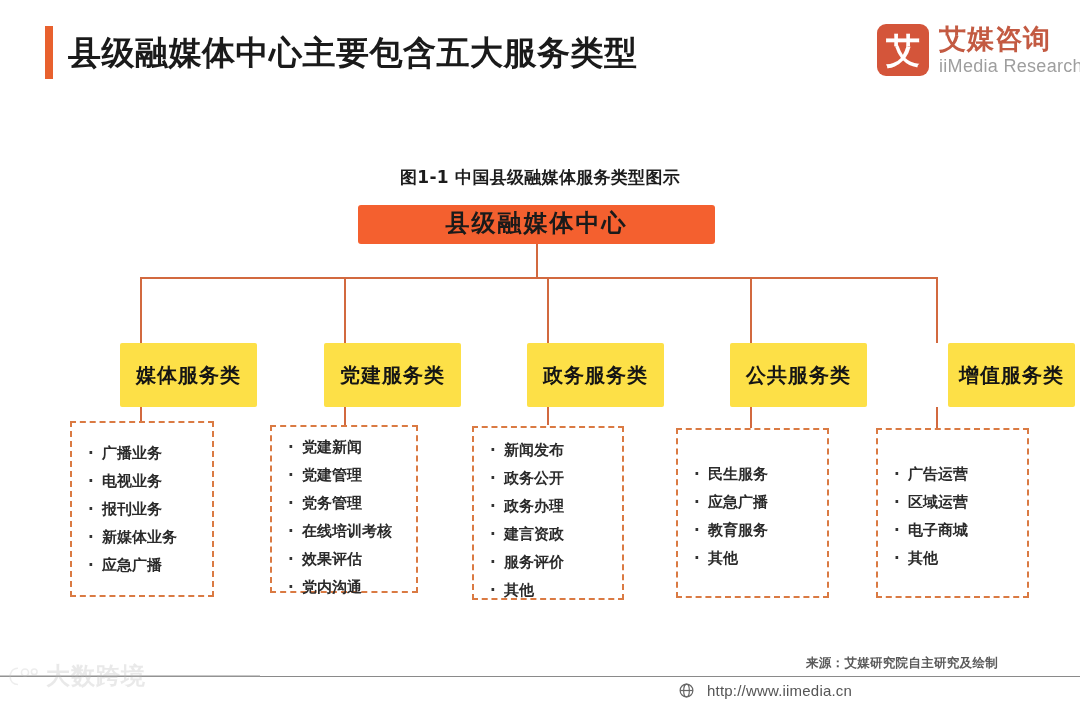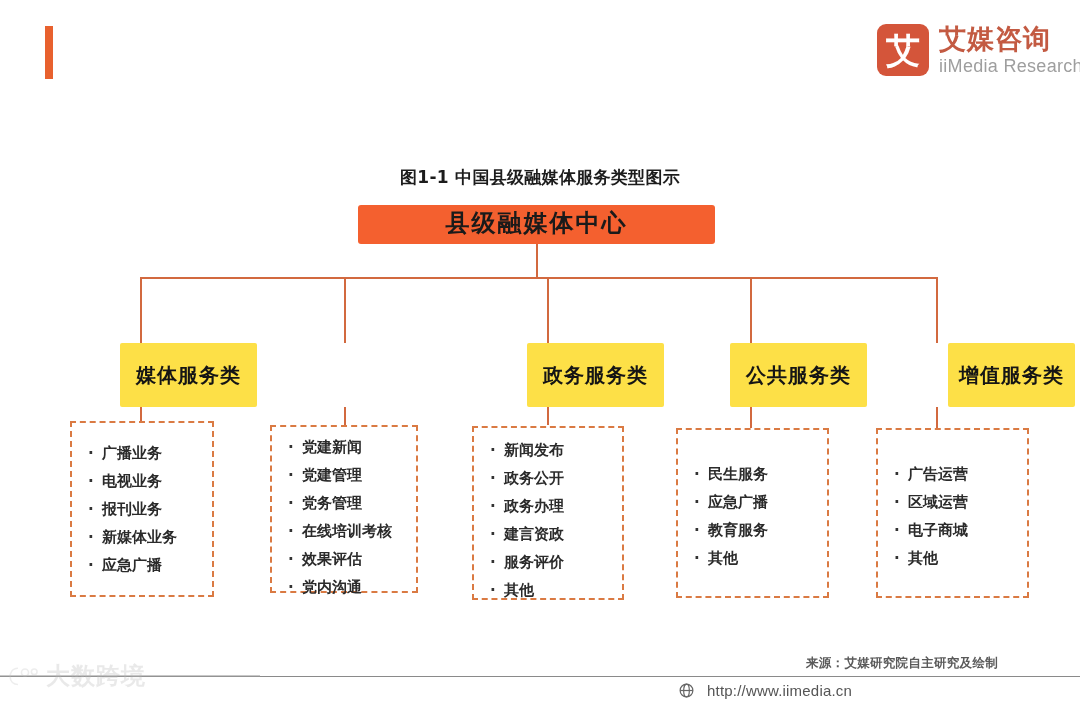--- a/index.html
+++ b/index.html
@@ -244,20 +244,21 @@
     opacity: 0.55;
   }
 </style>
 </head>
 <body>
 
 <div id="page">
 
   <div id="header">
     <div id="header-accent"></div>
+    <div id="header-title">县级融媒体中心主要包含五大服务类型</div>
 
     <div id="logo">
       <div id="logo-mark">艾</div>
       <div id="logo-cn">艾媒咨询</div>
       <div id="logo-en">iiMedia Research</div>
     </div>
   </div>
 
   <div id="chart-title">图1-1 中国县级融媒体服务类型图示</div>
 
@@ -266,20 +267,21 @@
   <div class="conn-v" style="left:536px; top:244px; height:34px;"></div>
   <div class="conn-h" style="left:141px; top:277px; width:796px;"></div>
 
   <div class="conn-v" style="left:140px; top:277px; height:66px;"></div>
   <div class="conn-v" style="left:344px; top:277px; height:66px;"></div>
   <div class="conn-v" style="left:547px; top:277px; height:66px;"></div>
   <div class="conn-v" style="left:750px; top:277px; height:66px;"></div>
   <div class="conn-v" style="left:936px; top:277px; height:66px;"></div>
 
   <div class="cat-box" style="left:72px; top:343px; width:137px;">媒体服务类</div>
+  <div class="cat-box" style="left:276px; top:343px; width:137px;">党建服务类</div>
   <div class="cat-box" style="left:479px; top:343px; width:137px;">政务服务类</div>
   <div class="cat-box" style="left:682px; top:343px; width:137px;">公共服务类</div>
   <div class="cat-box" style="left:900px; top:343px; width:127px;">增值服务类</div>
 
   <div class="conn-v" style="left:140px; top:407px; height:14px;"></div>
   <div class="conn-v" style="left:344px; top:407px; height:18px;"></div>
   <div class="conn-v" style="left:547px; top:407px; height:18px;"></div>
   <div class="conn-v" style="left:750px; top:407px; height:21px;"></div>
   <div class="conn-v" style="left:936px; top:407px; height:21px;"></div>
 

